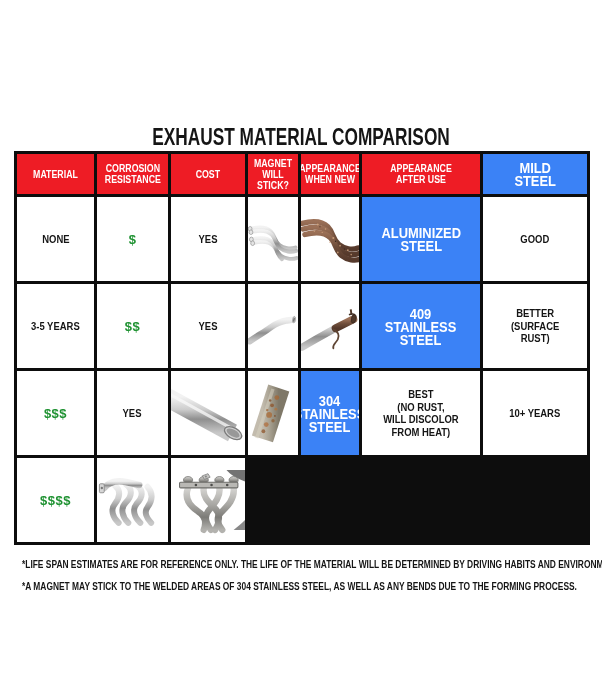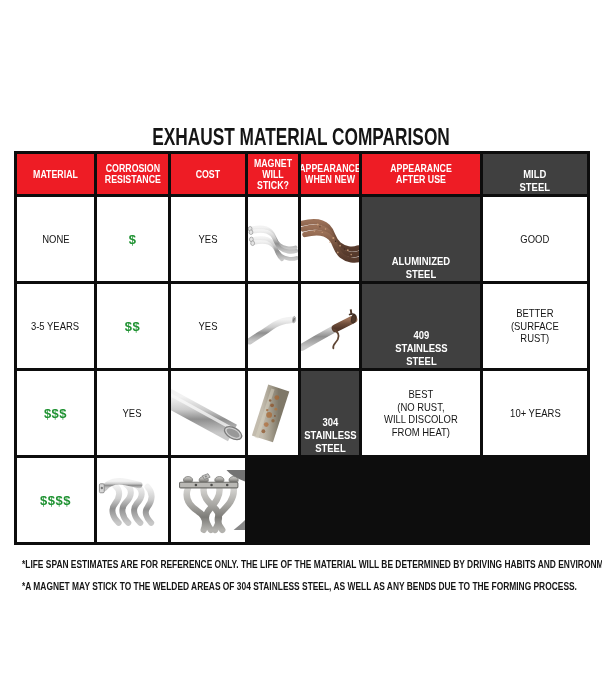--- a/index.html
+++ b/index.html
@@ -25,22 +25,22 @@
     grid-template-rows:40px 84px 84px 84px 84px;
     gap:3px;
   }
   .cell {
     background:#ffffff; display:flex; align-items:center; justify-content:center;
     text-align:center; overflow:hidden; position:relative;
   }
   .txt { white-space:pre-line; width:max-content; display:inline-block; transform:scaleX(0.86); }
   .hdr { background:#ee1c25; color:#ffffff; font-size:10px; font-weight:700; line-height:11px; }
   .hdr .txt { transform:scaleX(0.88); }
-  .mat { background:#404040; color:#ffffff; font-size:11px; font-weight:700; line-height:13px;align-items:flex-end; }
-  .val { color:#151515; font-size:11px; font-weight:400; line-height:12.5px; }
+  .mat { background:#3b82f6; color:#ffffff; font-size:15px; font-weight:700; line-height:13px; }
+  .val { color:#151515; font-size:11px; font-weight:700; line-height:12.5px; }
   .cost { color:#1f9232; font-size:13px; font-weight:700; letter-spacing:0.5px; }
   .photo { padding:0; }
   .photo svg { display:block; width:100%; height:100%; }
 
   .footnotes {
     position:absolute; left:22px; top:553px; width:578px;
     font-size:10.5px; font-weight:700; color:#151515; line-height:22px;
   }
   .footnotes .fline { transform:scaleX(0.8); transform-origin:left center; white-space:nowrap; }
 </style>

